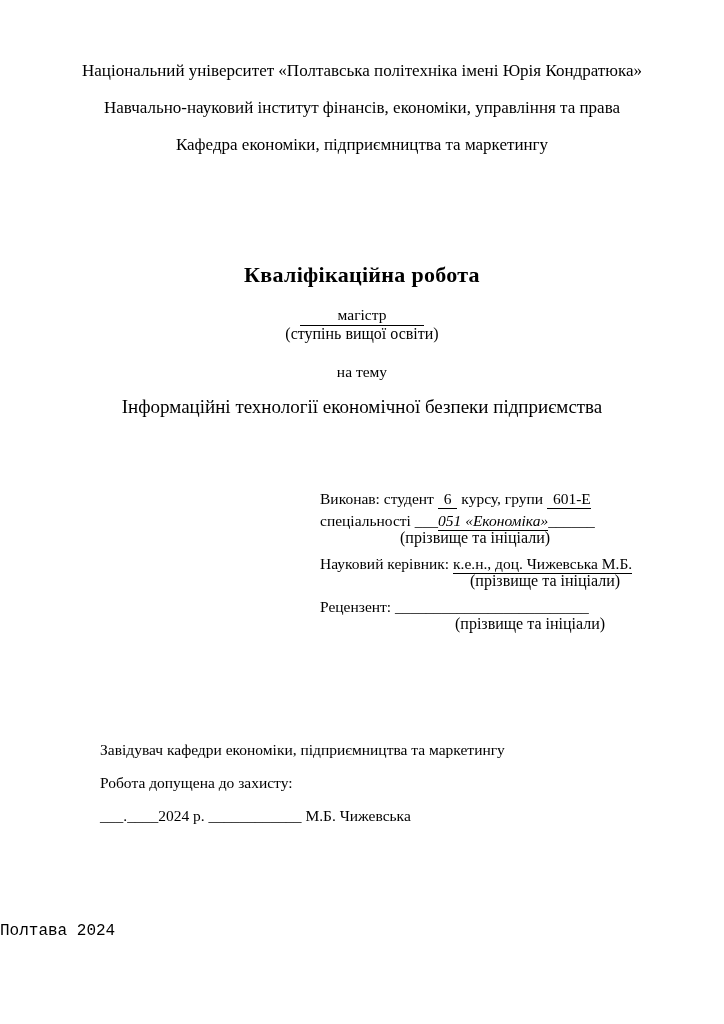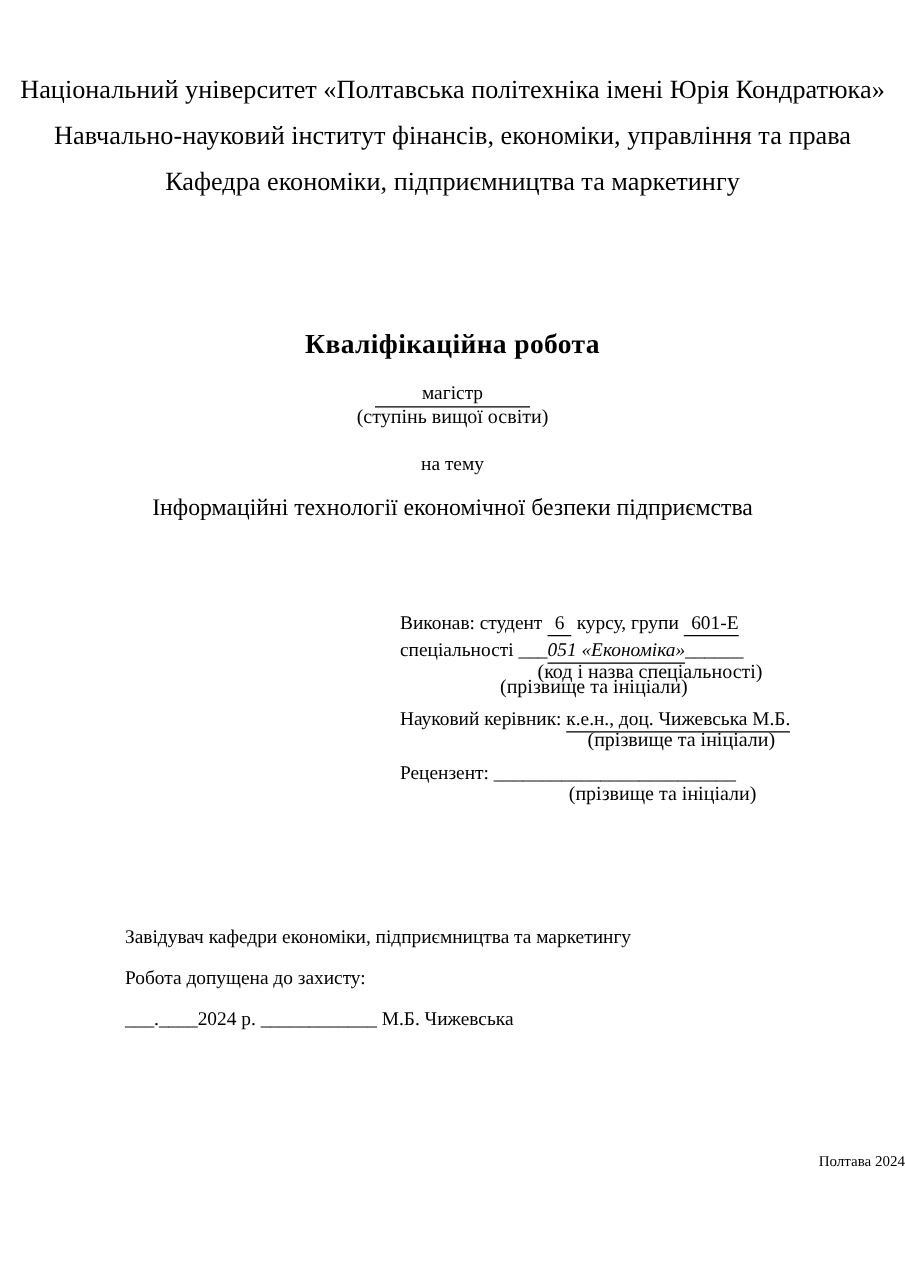--- a/index.html
+++ b/index.html
@@ -17,21 +17,21 @@
     overflow: hidden;
   }
 
   
   .doc-header {
     position: absolute;
     top: 62px;
     left: 0;
     right: 0;
     text-align: center;
-    font-size: 21px;
+    font-size: 17px;
     line-height: 18px;
   }
   .doc-header .hline { margin-bottom: 19px; }
 
   
   .title-block {
     position: absolute;
     top: 262px;
     left: 0;
     right: 0;
@@ -100,22 +100,23 @@
     line-height: 20px;
   }
   .approval-block .aline { margin-bottom: 13px; }
 
   
   .doc-footer {
     position: absolute;
     top: 922px;
     left: 0;
     right: 0;
-    text-align: right;
-    font-size: 12px;
+    text-align: left;
+    font-size: 16px;
+    font-family: Liberation Mono, monospace;
   }
 </style>
 </head>
 <body>
 
 <div class="page">
 
   <div class="doc-header">
     <div class="hline">Національний університет «Полтавська політехніка імені Юрія Кондратюка»</div>
     <div class="hline">Навчально-науковий інститут фінансів, економіки, управління та права</div>
@@ -138,21 +139,20 @@
       <span>Виконав: студент</span>
       <span class="u pad-sides">6</span>
       <span>курсу, групи</span>
       <span class="u pad-left">601-Е</span>
     </div>
 
     <div class="line">
       <span>спеціальності</span>
       <span>___</span><span class="u italic">051 «Економіка»</span><span>______</span>
     </div>
-    <div class="caption cap-specialty">(код і назва спеціальності)</div>
 
     <div class="caption cap-name">(прізвище та ініціали)</div>
 
     <div class="line gap-md">
       <span>Науковий керівник:</span>
       <span class="u">к.е.н., доц. Чижевська М.Б.</span>
     </div>
     <div class="caption cap-supervisor">(прізвище та ініціали)</div>
 
     <div class="line gap-md">

